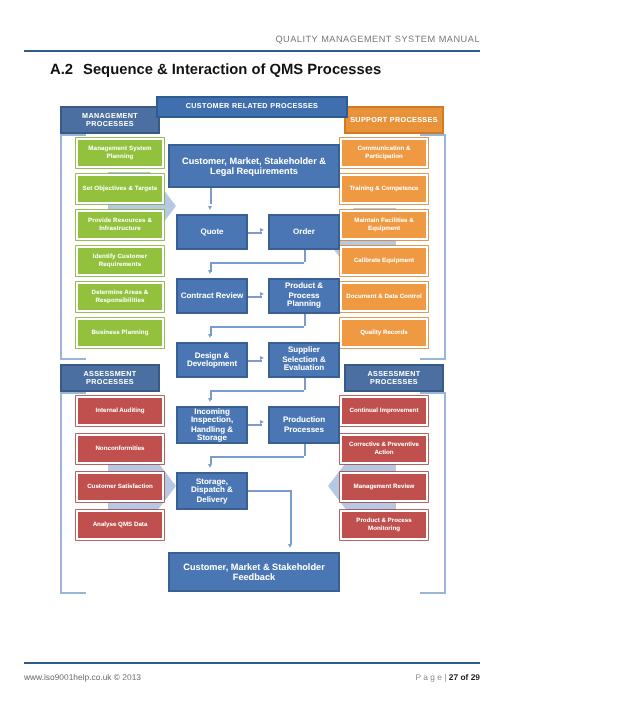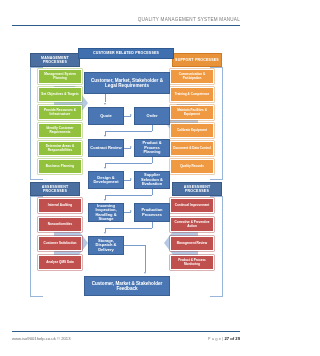--- a/index.html
+++ b/index.html
@@ -93,20 +93,23 @@
   .ftr-right{position:absolute;right:12px;bottom:15px;font-size:4.2px;color:#8a8a8a;white-space:nowrap;}
   .ftr-right b{color:#222;}
 </style>
 </head>
 <body>
 
 <div class="page">
 
   <div class="hdr-right">QUALITY MANAGEMENT SYSTEM MANUAL</div>
   <div class="hdr-rule"></div>
+  <div class="sec-title">
+    <span class="num">A.2</span><span>Sequence &amp; Interaction of QMS Processes</span>
+  </div>
 
   <div class="diagram">
 
     <div class="chev left" style="left:54px;top:38px;width:34px;height:34px;"></div>
     <div class="chev left" style="left:54px;top:178px;width:34px;height:34px;"></div>
     <div class="chev right" style="left:164px;top:56px;width:34px;height:34px;"></div>
     <div class="chev right" style="left:164px;top:178px;width:34px;height:34px;"></div>
 
     <div class="rail" style="left:30px;top:19px;width:12px;height:111px;"></div>
     <div class="rail" style="left:30px;top:148px;width:12px;height:99px;"></div>

